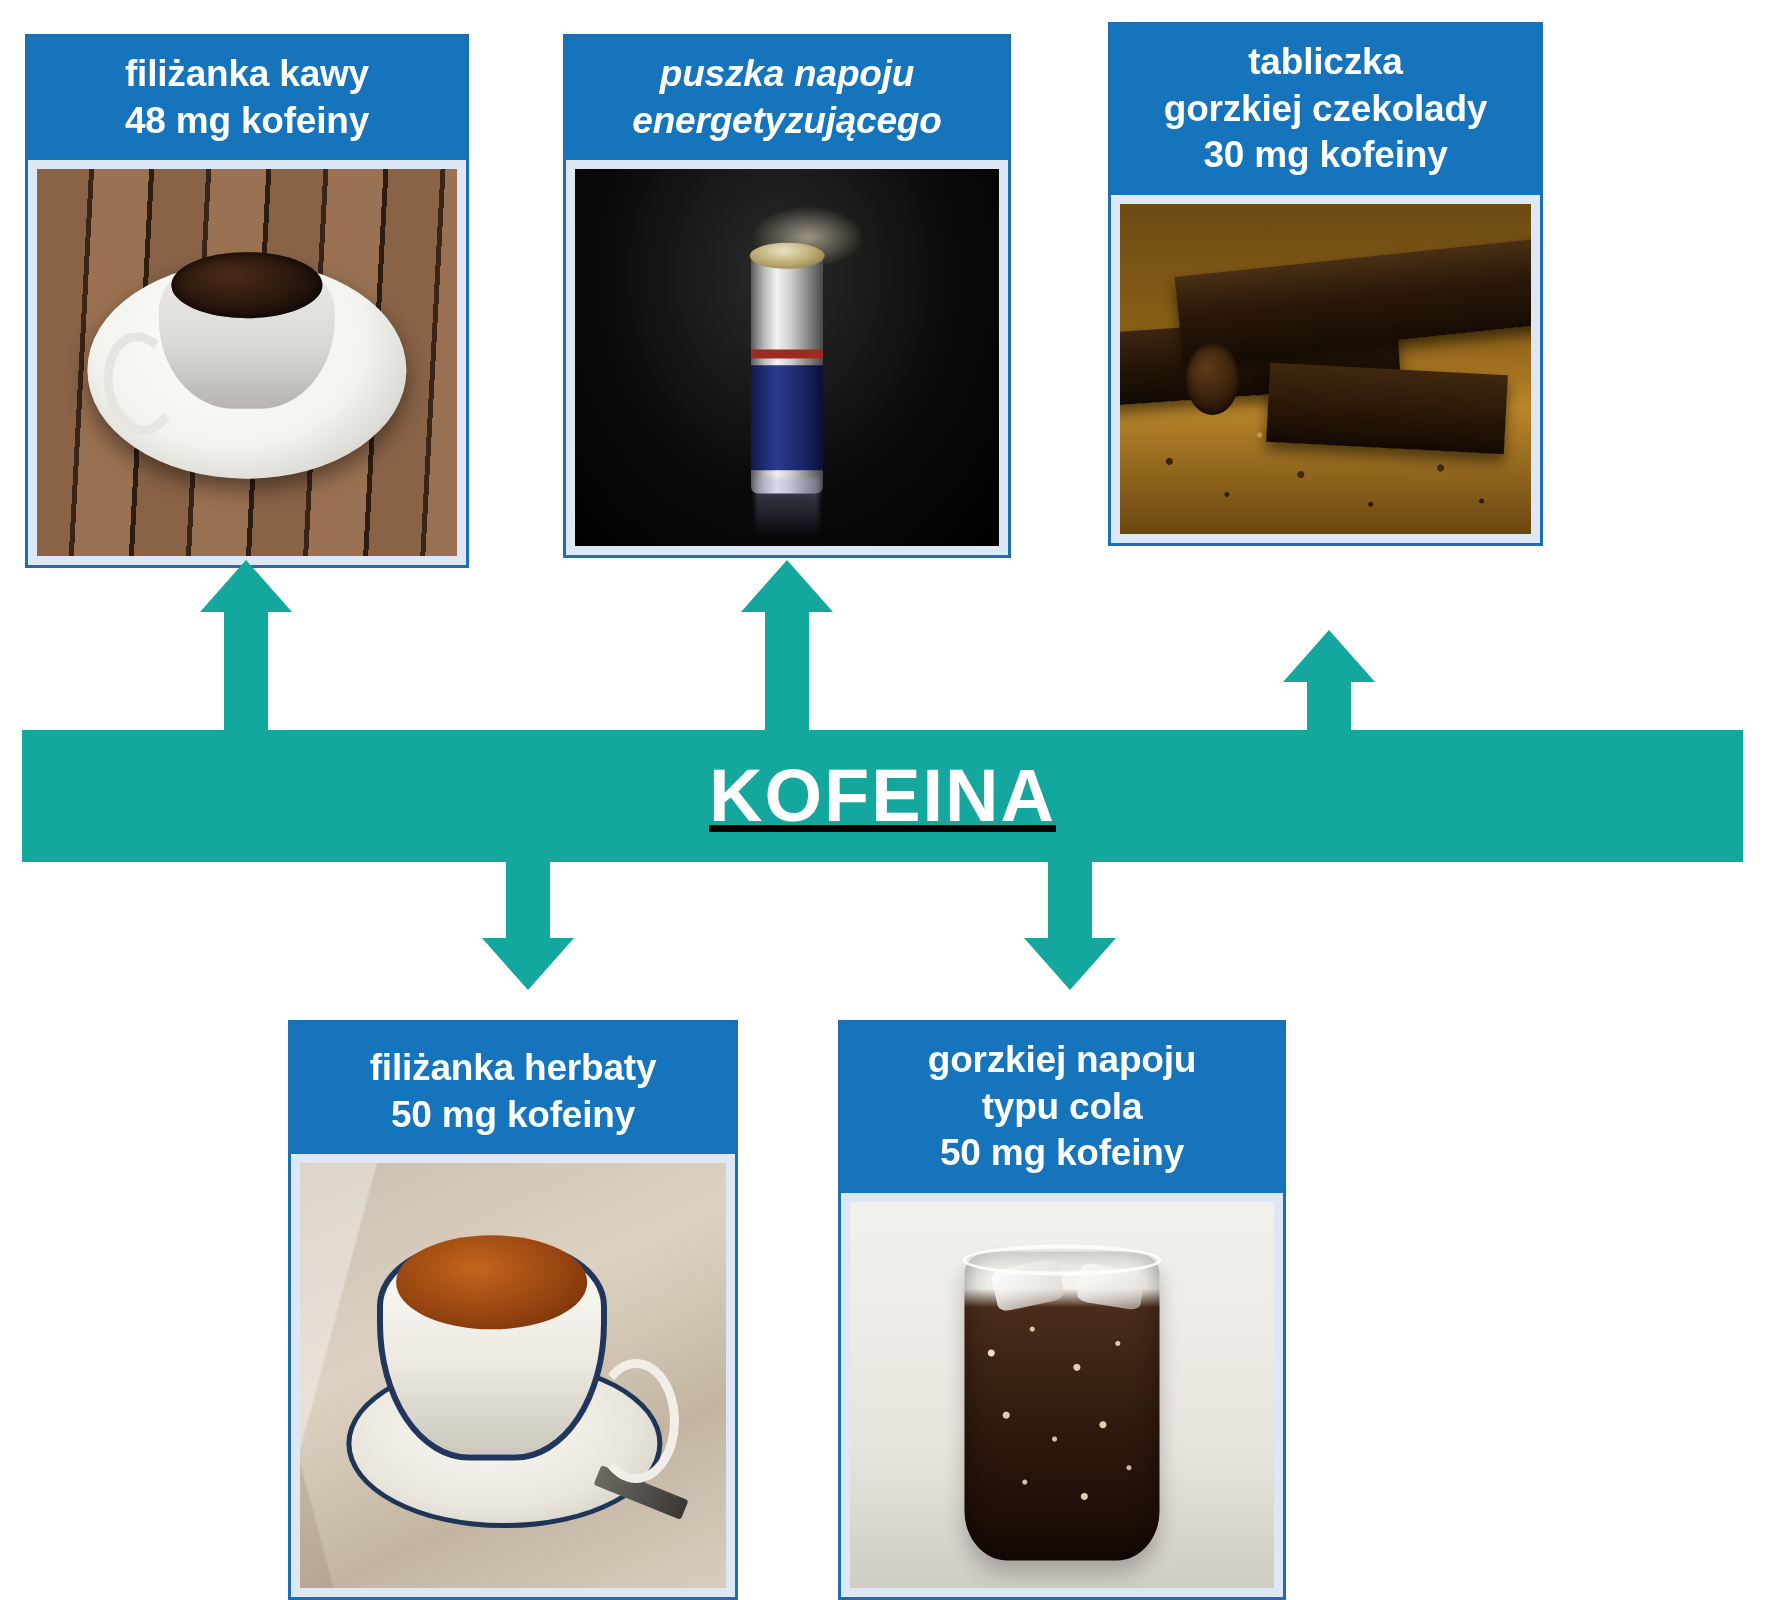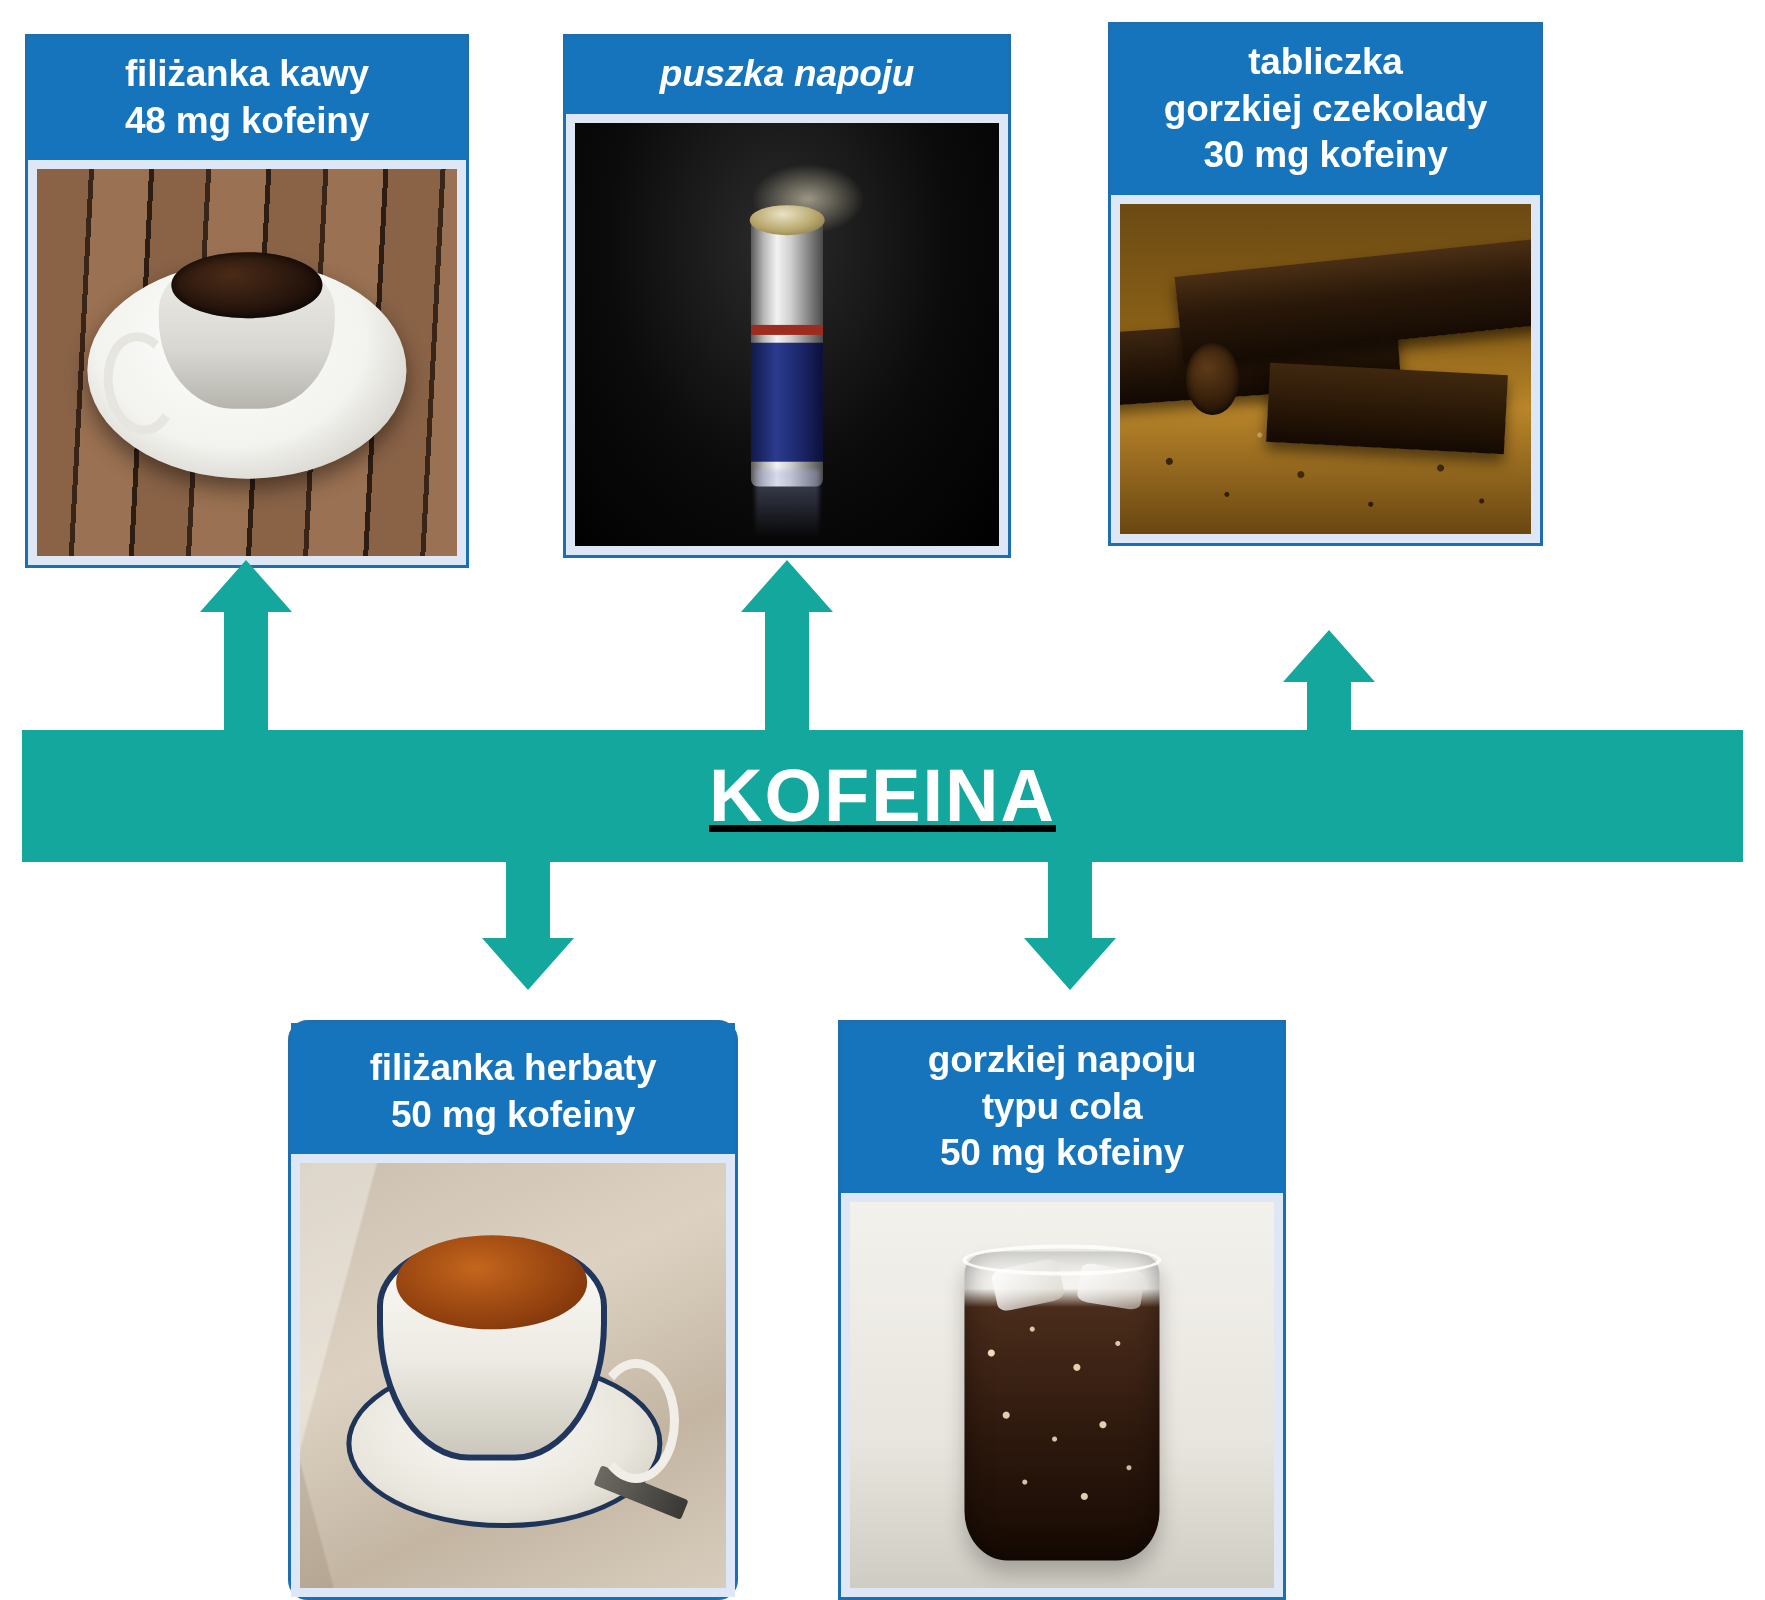--- a/index.html
+++ b/index.html
@@ -346,20 +346,21 @@
         <div class="cup"></div>
         <div class="brew"></div>
         <div class="handle"></div>
       </div>
     </div>
   </div>
 
   <div class="card" style="left:563px; top:14px; width:448px; height:524px;font-style:italic;">
     <div class="card-header" style="font-size:37px;">
       <span class="line">puszka napoju</span>
+      <span class="line">energetyzującego</span>
     </div>
     <div class="card-photo-frame">
       <div class="card-photo ph-energy">
         <div class="glow"></div>
         <div class="can"></div>
         <div class="can-red"></div>
         <div class="can-band"></div>
         <div class="can-top"></div>
         <div class="refl"></div>
       </div>
@@ -407,21 +408,21 @@
     <svg width="100" height="132" viewBox="0 0 100 132" aria-hidden="true">
       <path d="M50 128 L96 76 L72 76 L72 0 L28 0 L28 76 L4 76 Z" fill="#14a79d"></path>
     </svg>
   </div>
   <div class="arrow" style="left:1020px; top:862px;">
     <svg width="100" height="132" viewBox="0 0 100 132" aria-hidden="true">
       <path d="M50 128 L96 76 L72 76 L72 0 L28 0 L28 76 L4 76 Z" fill="#14a79d"></path>
     </svg>
   </div>
 
-  <div class="card" style="left:288px; top:1000px; width:450px; height:580px;border-radius:20px;">
+  <div class="card" style="left:288px; top:1000px; width:450px; height:580px;">
     <div class="card-header" style="font-size:37px; padding-top:22px;">
       <span class="line">filiżanka herbaty</span>
       <span class="line">50 mg kofeiny</span>
     </div>
     <div class="card-photo-frame">
       <div class="card-photo ph-tea">
         <div class="paper"></div>
         <div class="saucer"></div>
         <div class="spoon"></div>
         <div class="cup"></div>

